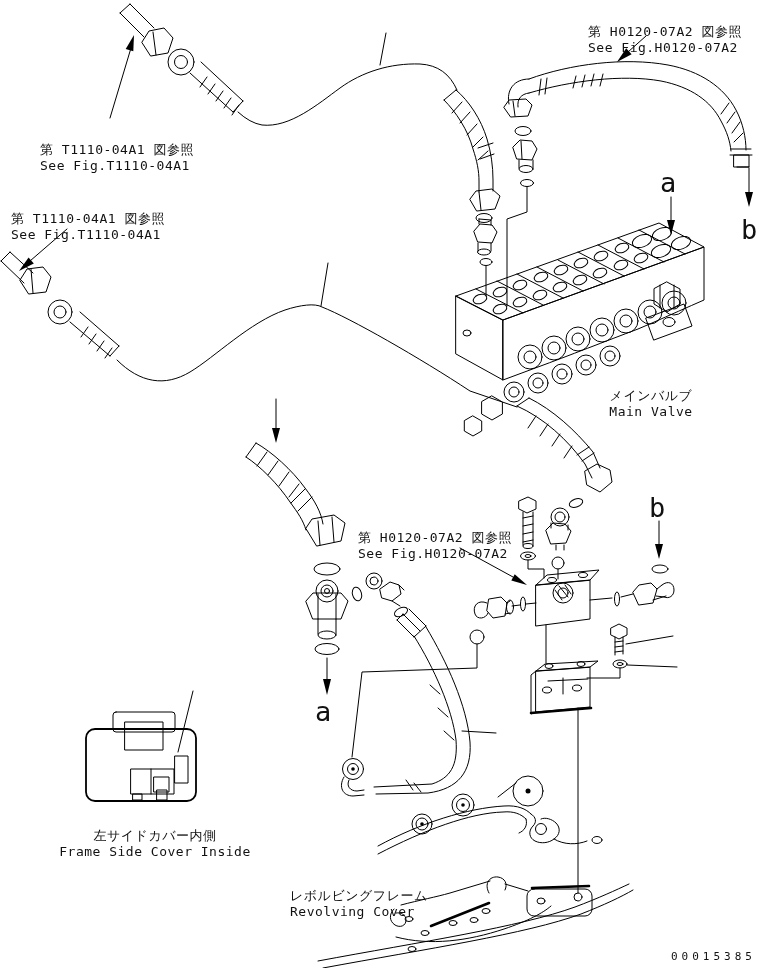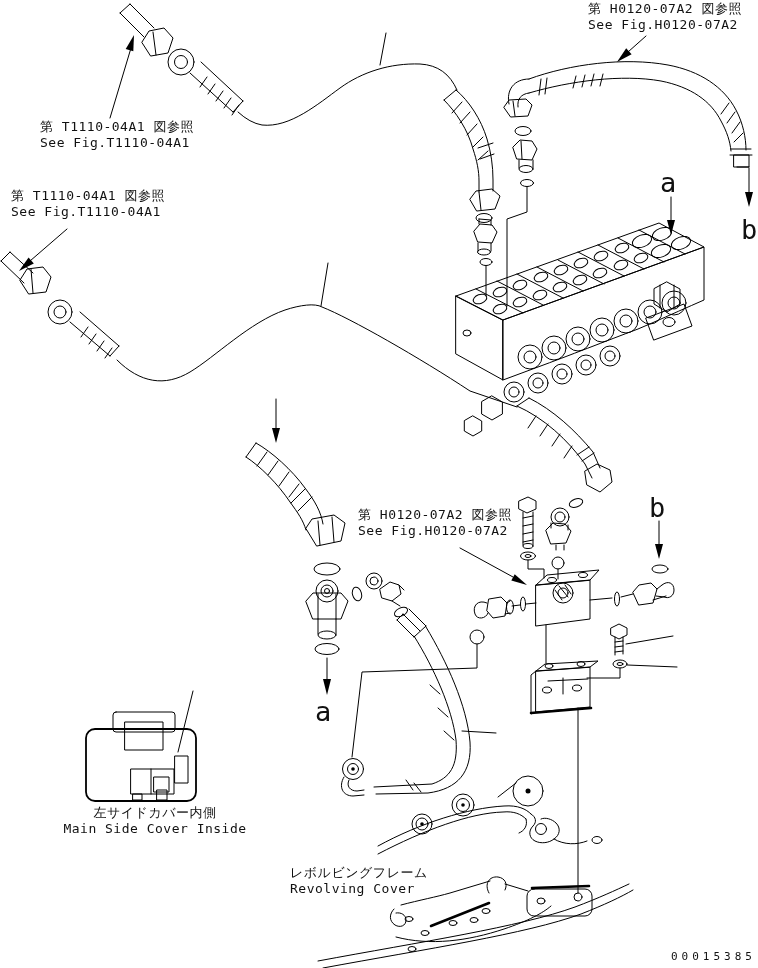--- a/index.html
+++ b/index.html
@@ -9,21 +9,21 @@
     overflow:hidden;
   }
   svg.linework{position:absolute;left:0;top:0;}
   svg.linework path,svg.linework line,svg.linework rect,svg.linework ellipse,
   svg.linework circle,svg.linework polygon,svg.linework polyline{
     stroke:#000;fill:none;stroke-width:1;stroke-linecap:round;stroke-linejoin:round;
   }
   svg.linework .fill{fill:#000;stroke:none;}
   svg.linework .thick{stroke-width:2.6;}
   svg.linework .med{stroke-width:1.8;}
-  .lbl{position:absolute;font-size:13px;line-height:16px;letter-spacing:0.5px;white-space:nowrap;}
+  .lbl{position:absolute;font-size:13px;line-height:16px;letter-spacing:0.5px;white-space:nowrap;margin-top:23px;}
   .lbl span{display:block;}
   .cap-center{text-align:center;}
   .marker{position:absolute;font-size:27px;line-height:27px;}
   .dwg{position:absolute;font-size:11px;letter-spacing:4px;white-space:nowrap;}
 </style>
 </head>
 <body>
 
 <div class="canvas">
 
@@ -380,24 +380,28 @@
   <span>第 H0120-07A2 図参照</span>
   <span>See Fig.H0120-07A2</span>
 </div>
 
 
 <div class="lbl" style="left:358px;top:507px">
   <span>第 H0120-07A2 図参照</span>
   <span>See Fig.H0120-07A2</span>
 </div>
 
+<div class="lbl cap-center" style="left:596px;top:365px;width:110px">
+  <span>メインバルブ</span>
+  <span>Main Valve</span>
+</div>
 
 <div class="lbl cap-center" style="left:35px;top:805px;width:240px">
   <span>左サイドカバー内側</span>
-  <span>Main Side Cover Inside</span>
+  <span>Frame Side Cover Inside</span>
 </div>
 
 <div class="lbl" style="left:290px;top:865px">
   <span>レボルビングフレーム</span>
   <span>Revolving Cover</span>
 </div>
 
 <div class="marker" style="left:660px;top:169px">a</div>
 <div class="marker" style="left:741px;top:216px">b</div>
 <div class="marker" style="left:315px;top:698px">a</div>

